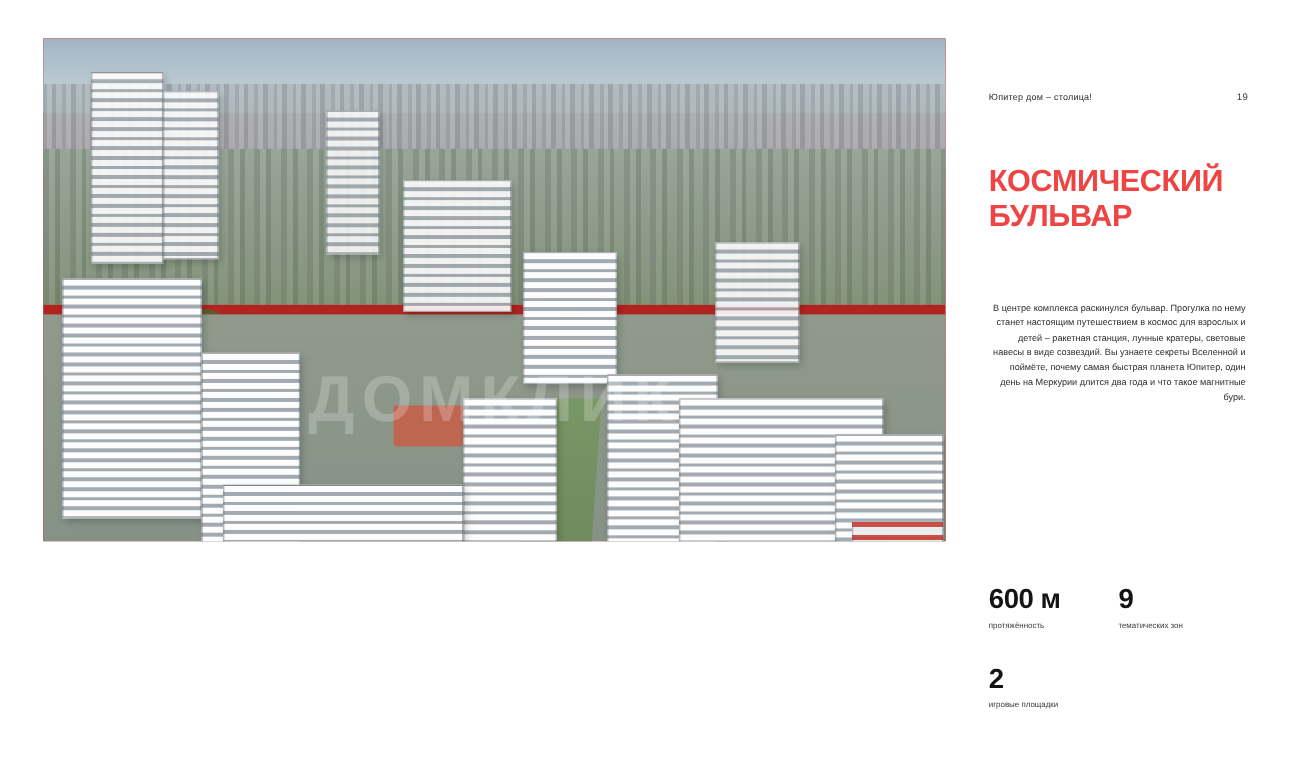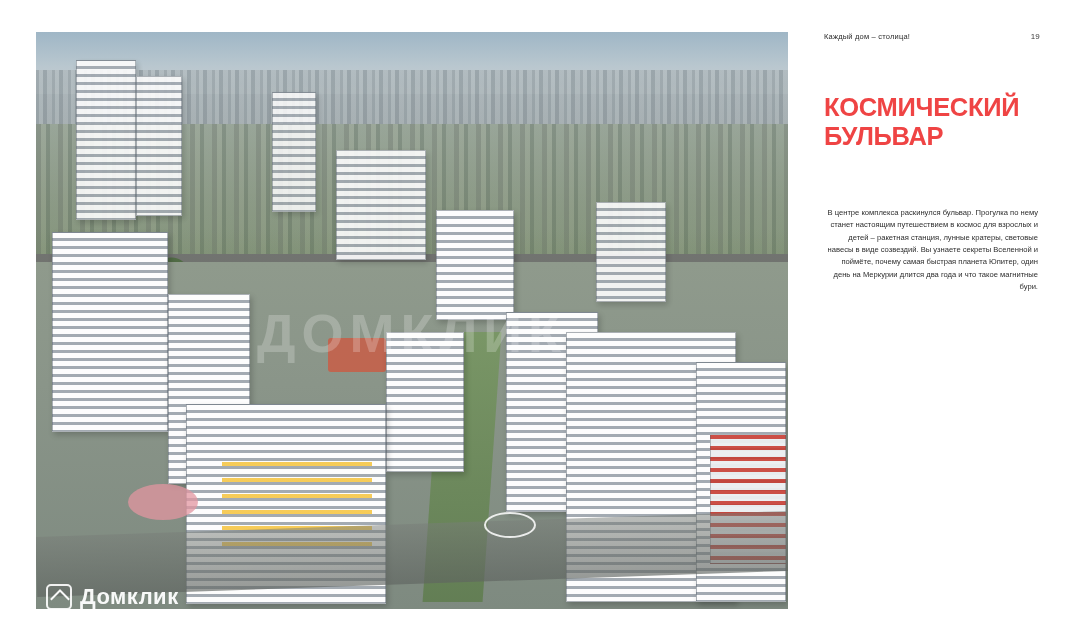--- a/index.html
+++ b/index.html
@@ -21,23 +21,23 @@
     height: 640px;
     background: #ffffff;
   }
 
   
   .render {
     position: absolute;
     left: 36px;
     top: 32px;
     width: 752px;
-    height: 577px;
+    height: 419px;
     overflow: hidden;
-    background: #737373;
+    background: #b91c1c;
   }
   .sky {
     position: absolute; left: 0; top: 0; width: 100%; height: 62px;
     background: linear-gradient(to bottom, #9fb6c6 0%, #b9c7cf 55%, #c8cfd0 100%);
   }
   .far-city {
     position: absolute; left: 0; top: 38px; width: 100%; height: 70px;
     background:
       repeating-linear-gradient(90deg, rgba(140,150,155,.55) 0 3px, rgba(175,183,186,.35) 3px 7px, rgba(125,136,142,.5) 7px 11px, rgba(165,173,177,.3) 11px 16px),
       linear-gradient(to bottom, #b7c2c7 0%, #a9b4b6 100%);
@@ -147,21 +147,21 @@
     position: absolute;
     left: 824px;
     top: 32px;
     width: 216px;
     height: 577px;
   }
   .runhead {
     display: flex; justify-content: space-between; align-items: baseline;
     font-size: 7.5px; color: #2b2b2b; letter-spacing: .2px;
   }
-  .runhead .pageno { font-size: 8px; color: #3a3a3a; }
+  .runhead .pageno { font-size: 8px; color: #3a3a3a; margin-top: 44px; }
   .title {
     margin-top: 52px;
     font-size: 25.5px;
     line-height: 1.14;
     font-weight: 700;
     letter-spacing: -0.3px;
     color: #ef4444;
     text-transform: uppercase;
   }
   .body {
@@ -228,26 +228,44 @@
 
     <div class="logo-badge">
       <span class="logo-mark"></span>
       <span class="logo-text">Домклик</span>
     </div>
   </div>
 
   <div class="col">
 
     <div class="runhead">
-      <span>Каждый дом – столица!</span>
+      <span>Юпитер дом – столица!</span>
       <span class="pageno">19</span>
     </div>
 
     <h1 class="title">
       <span>КОСМИЧЕСКИЙ</span><br>
       <span>БУЛЬВАР</span>
     </h1>
 
     <p class="body">В центре комплекса раскинулся бульвар. Прогулка по нему станет настоящим путешествием в космос для взрослых и детей – ракетная станция, лунные кратеры, световые навесы в виде созвездий. Вы узнаете секреты Вселенной и поймёте, почему самая быстрая планета Юпитер, один день на Меркурии длится два года и что такое магнитные бури.</p>
 
+    <div class="stats">
+      <div class="stat-row">
+        <div class="stat">
+          <div class="stat-num">600 м</div>
+          <div class="stat-cap">протяжённость</div>
+        </div>
+        <div class="stat">
+          <div class="stat-num">9</div>
+          <div class="stat-cap">тематических зон</div>
+        </div>
+      </div>
+      <div class="stat-row second">
+        <div class="stat">
+          <div class="stat-num">2</div>
+          <div class="stat-cap">игровые площадки</div>
+        </div>
+      </div>
+    </div>
 
   </div>
 </div>
 
 </body></html>

